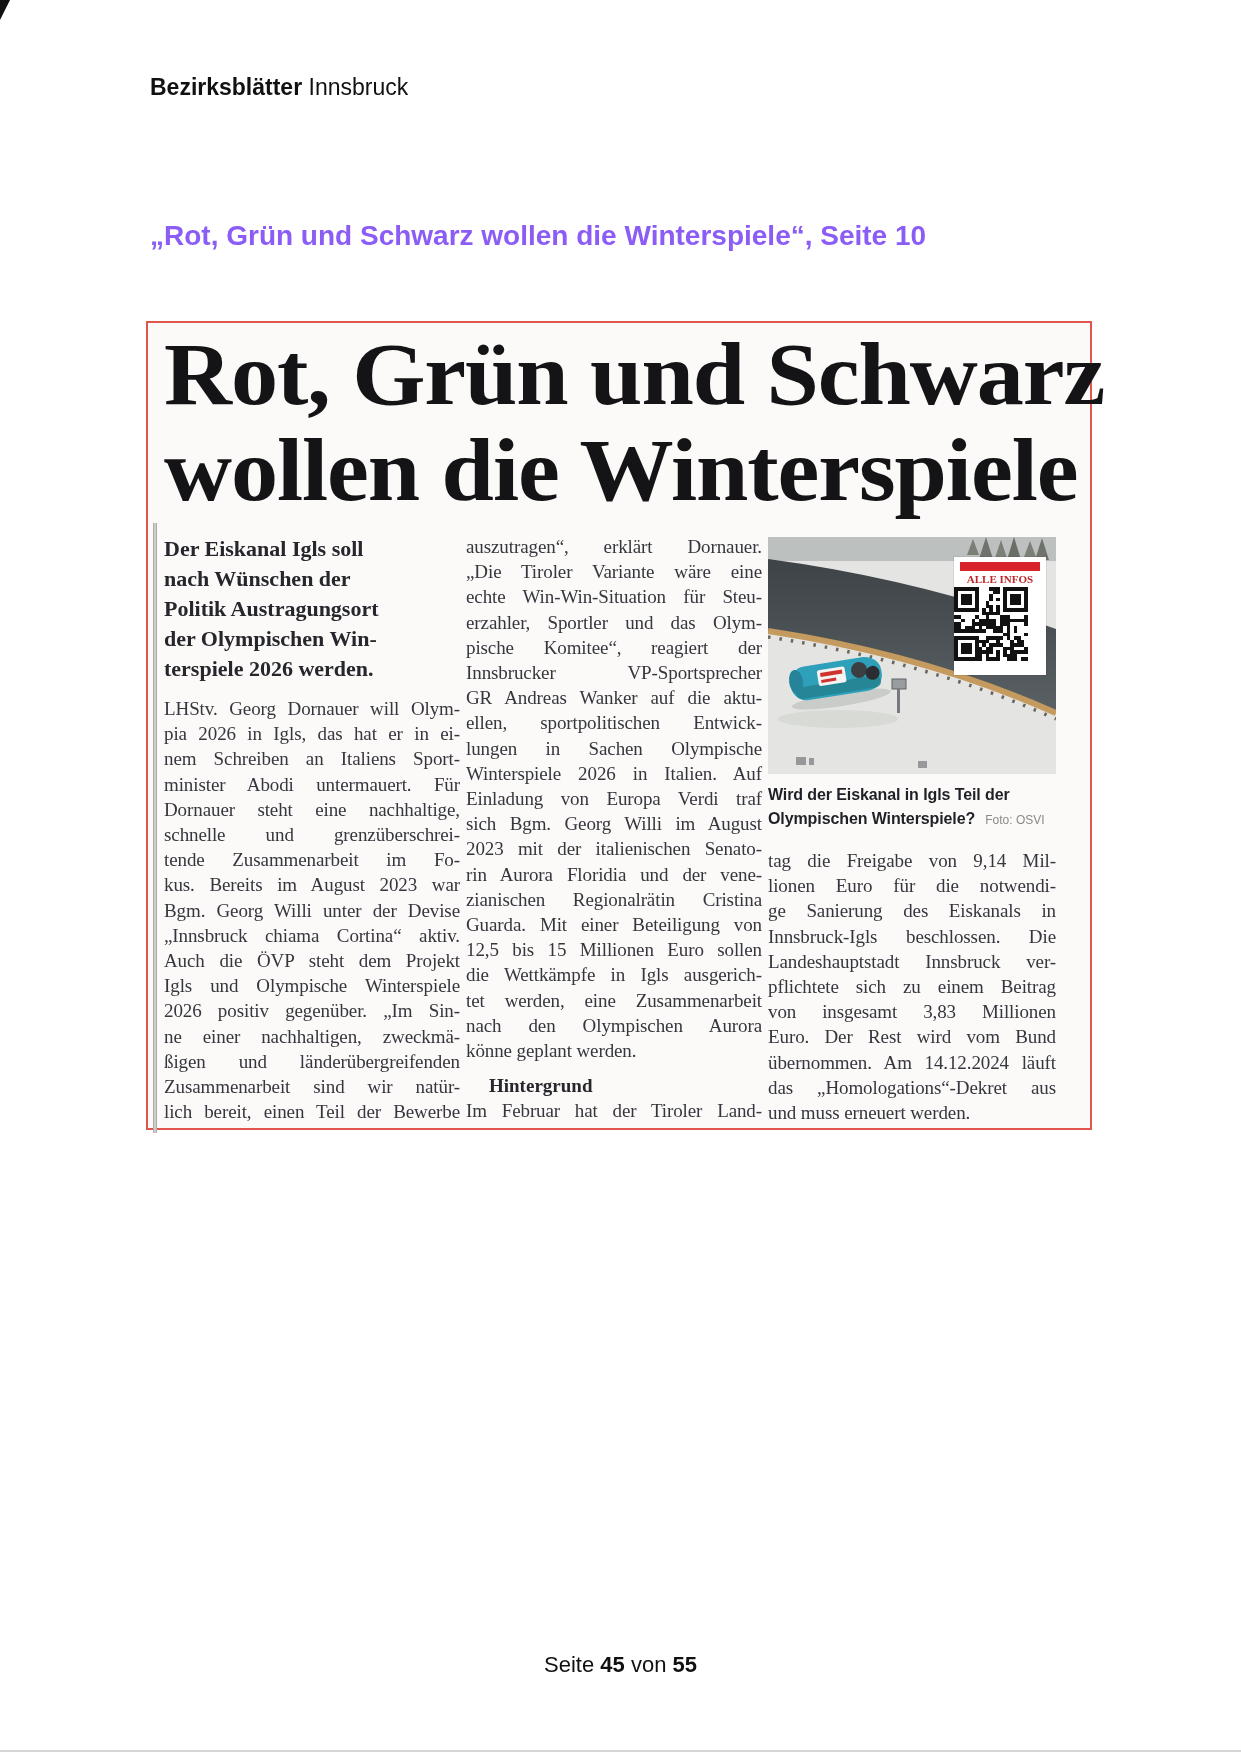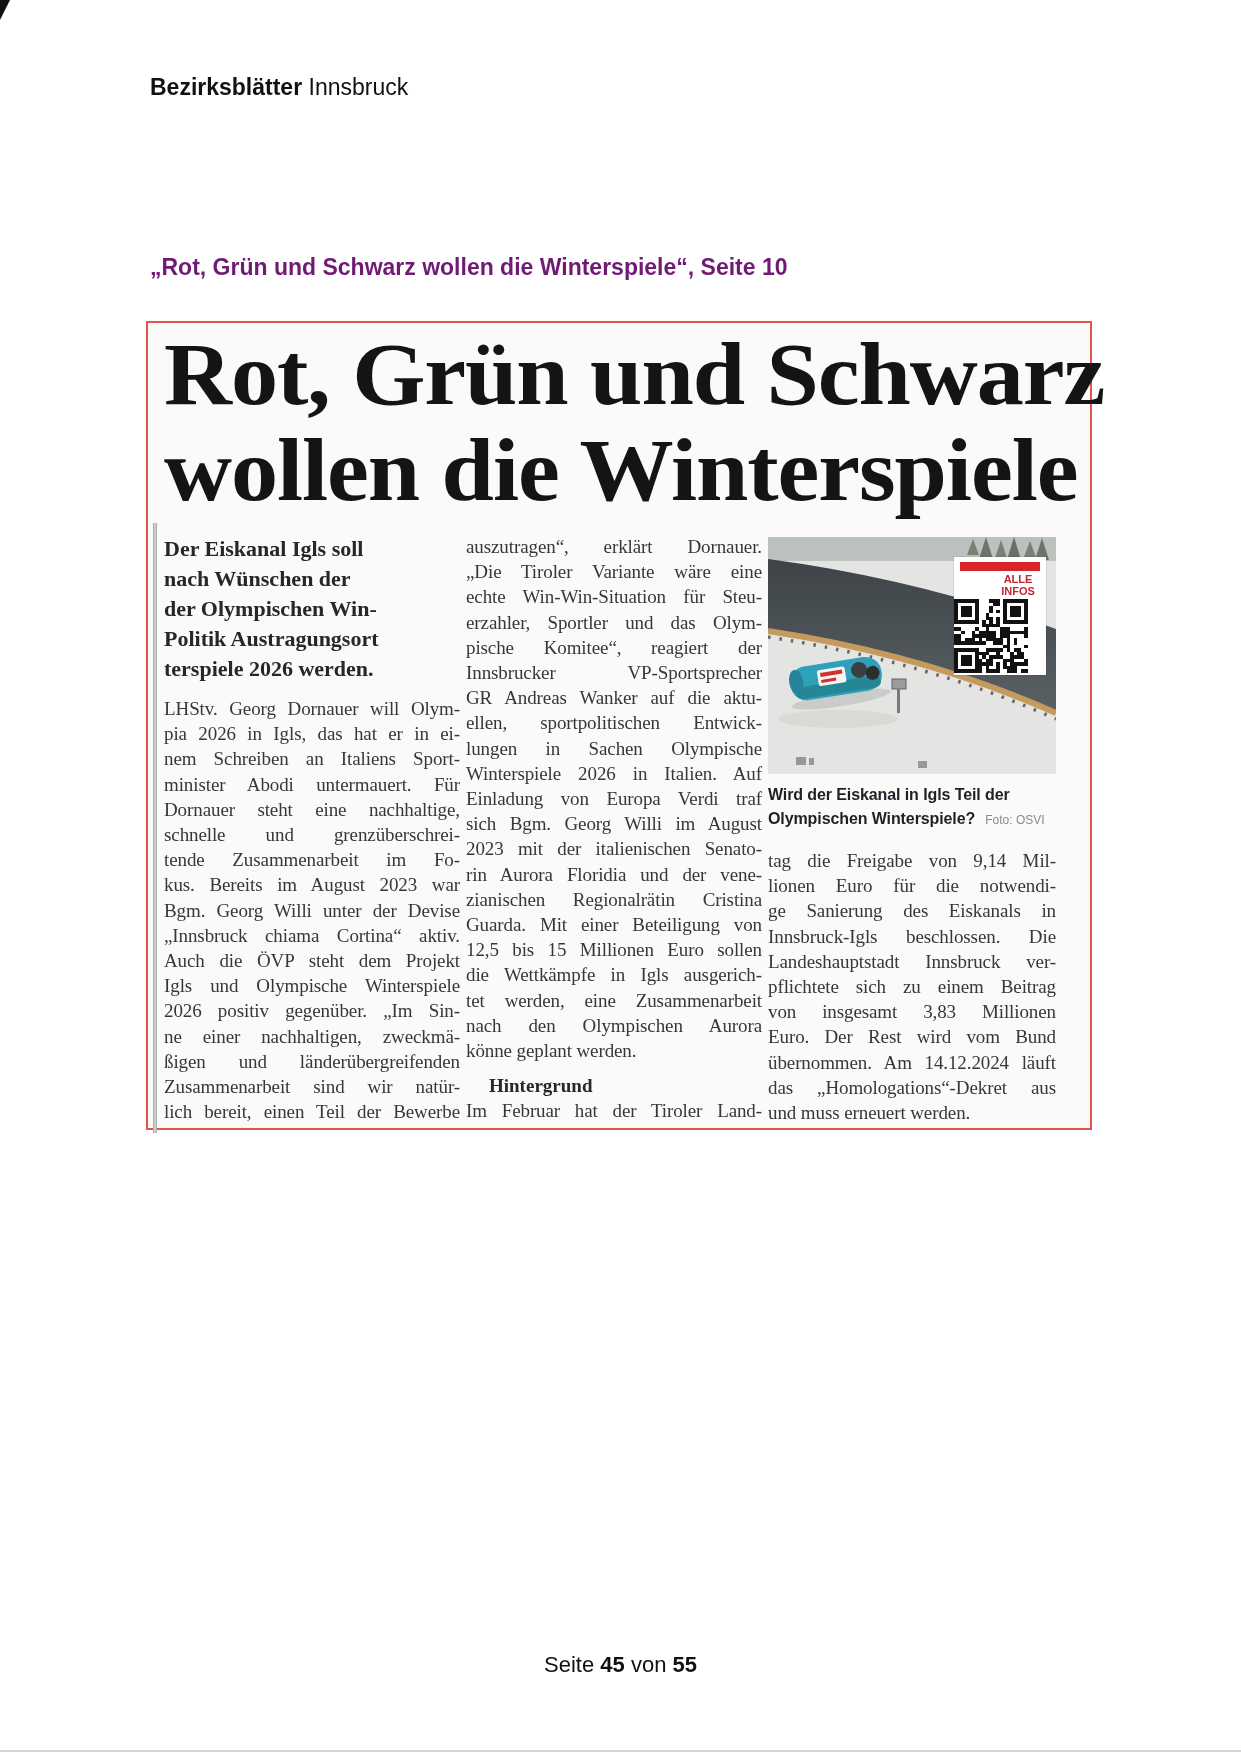--- a/index.html
+++ b/index.html
@@ -8,21 +8,21 @@
     font-family:"Liberation Sans",sans-serif;color:#1a1a1a;overflow:hidden;
   }
   
   .corner-mark{position:absolute;left:0;top:0;width:10px;height:20px;background:#111;
     clip-path:polygon(0 0,100% 0,0 100%);}
   .page-edge{position:absolute;left:0;bottom:2px;width:100%;height:2px;background:#d6d6d6;}
 
   
   .doc-header{position:absolute;left:150px;top:74px;font-size:23px;color:#111;}
   .doc-header .brand{font-weight:bold;}
-  .reference-line{position:absolute;left:150px;top:254px;font-size:23px;font-weight:bold;color:#701a75;}
+  .reference-line{position:absolute;left:150px;top:220px;font-size:28px;font-weight:bold;color:#8b5cf6;}
 
   
   .clip{
     position:absolute;left:146px;top:321px;width:946px;height:809px;
     border:2px solid #e0564c;background:#fbfaf8;box-sizing:border-box;
     font-family:"Liberation Serif",serif;
   }
   .scan-rule{position:absolute;left:5px;top:200px;width:4px;height:610px;
     background:linear-gradient(90deg,#9e9e9e,#dcdcdc 50%,#9e9e9e);}
 
@@ -40,22 +40,22 @@
   .ln{text-align:justify;text-align-last:justify;}
   .ln-end{text-align-last:left;}
   .subhead{font-weight:bold;font-size:19px;line-height:25.2px;color:#26262c;margin-top:10px;margin-left:23px;}
 
   
   .photo{position:relative;width:288px;height:237px;margin-top:3px;overflow:hidden;background:#e4e5e2;}
   .photo svg{display:block;}
   .qr-panel{position:absolute;left:186px;top:20px;width:92px;height:118px;background:#ffffff;
     box-shadow:0 0 0 1px rgba(0,0,0,.06);text-align:center;}
   .qr-bar{margin:5px auto 0;width:80px;height:9px;background:#d8232a;}
-  .qr-label{font-family:Liberation Sans, sans-serif;font-weight:bold;font-size:11px;
-    color:#c0272d;margin-top:2px;letter-spacing:0;margin-left:36px;}
+  .qr-label{font-family:Liberation Serif, serif;font-weight:bold;font-size:11px;
+    color:#c0272d;margin-top:2px;letter-spacing:0;}
   .qr-svg{width:74px;height:74px;margin-top:2px;background:#fff;shape-rendering:crispEdges;}
 
   .caption{font-family:"Liberation Sans",sans-serif;font-weight:bold;font-size:16px;
     line-height:24px;color:#1f1f26;margin-top:9px;letter-spacing:-0.1px;}
   .credit{font-weight:normal;font-size:12px;color:#8a8a8a;margin-left:10px;letter-spacing:0;}
   .col3 .col-body{margin-top:16px;}
   .col1 .col-body{margin-top:0;}
 
   
   .doc-footer{position:absolute;left:0;top:1652px;width:100%;text-align:center;
@@ -82,22 +82,22 @@
     <div>Rot, Grün und Schwarz</div>
     <div>wollen die Winterspiele</div>
   </div>
 
   <div class="cols">
 
     <div class="col col1">
       <div class="lead">
           <div class="ln ln-end">Der Eiskanal Igls soll</div>
           <div class="ln ln-end">nach Wünschen der</div>
+          <div class="ln ln-end">Politik Austragungsort</div>
           <div class="ln ln-end">der Olympischen Win-</div>
-          <div class="ln ln-end">Politik Austragungsort</div>
           <div class="ln ln-end">terspiele 2026 werden.</div>
         </div>
       <div class="col-body">
           <div class="ln">LHStv. Georg Dornauer will Olym-</div>
           <div class="ln">pia 2026 in Igls, das hat er in ei-</div>
           <div class="ln">nem Schreiben an Italiens Sport-</div>
           <div class="ln">minister Abodi untermauert. Für</div>
           <div class="ln">Dornauer steht eine nachhaltige,</div>
           <div class="ln">schnelle und grenzüberschrei-</div>
           <div class="ln">tende Zusammenarbeit im Fo-</div>

